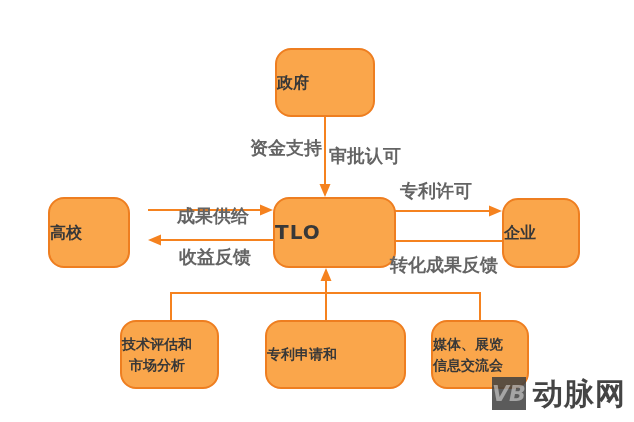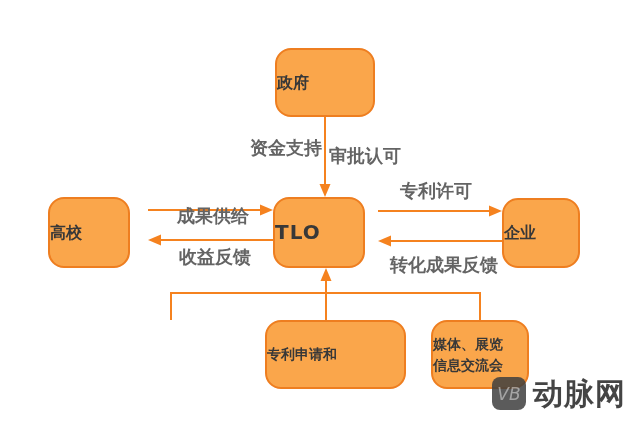--- a/index.html
+++ b/index.html
@@ -50,25 +50,25 @@
     left: 492px;
     top: 377px;
     display: flex;
     align-items: center;
     gap: 7px;
     z-index: 5;
   }
   .wm-logo {
     width: 34px;
     height: 33px;
-    border-radius: 8px;
+    border-radius: 0;
     background: rgba(62, 62, 62, 0.85);
     color: rgba(255, 255, 255, 0.45);
-    font-size: 17px;
-    font-weight: normal;
+    font-size: 22px;
+    font-weight: bold;
     font-style: italic;
     display: flex;
     align-items: center;
     justify-content: center;
   }
   .wm-brand {
     color: rgba(58, 58, 58, 0.95);
     font-size: 30px;
     font-weight: 600;
     letter-spacing: 1px;
@@ -116,28 +116,34 @@
   </svg>
 
   <div class="node" style="left:275px; top:48px; width:100px; height:69px;">
     <span>政府</span>
   </div>
 
   <div class="node" style="left:48px; top:197px; width:82px; height:71px;">
     <span>高校</span>
   </div>
 
-  <div class="node tlo" style="left:273px; top:197px; width:92px; height:71px;">
+  <div class="node tlo" style="left:273px; top:197px; width:123px; height:71px;">
     <span>TLO</span>
   </div>
 
   <div class="node" style="left:502px; top:198px; width:78px; height:70px;">
     <span>企业</span>
   </div>
 
+  <div class="node small" style="left:120px; top:320px; width:99px; height:69px;">
+    <div>
+      <span>技术评估和</span>
+      <span>市场分析</span>
+    </div>
+  </div>
 
   <div class="node small" style="left:265px; top:320px; width:141px; height:69px;">
     <div>
       <span>专利申请和</span>
     </div>
   </div>
 
   <div class="node small" style="left:431px; top:320px; width:98px; height:69px;">
     <div>
       <span>媒体、展览</span>

